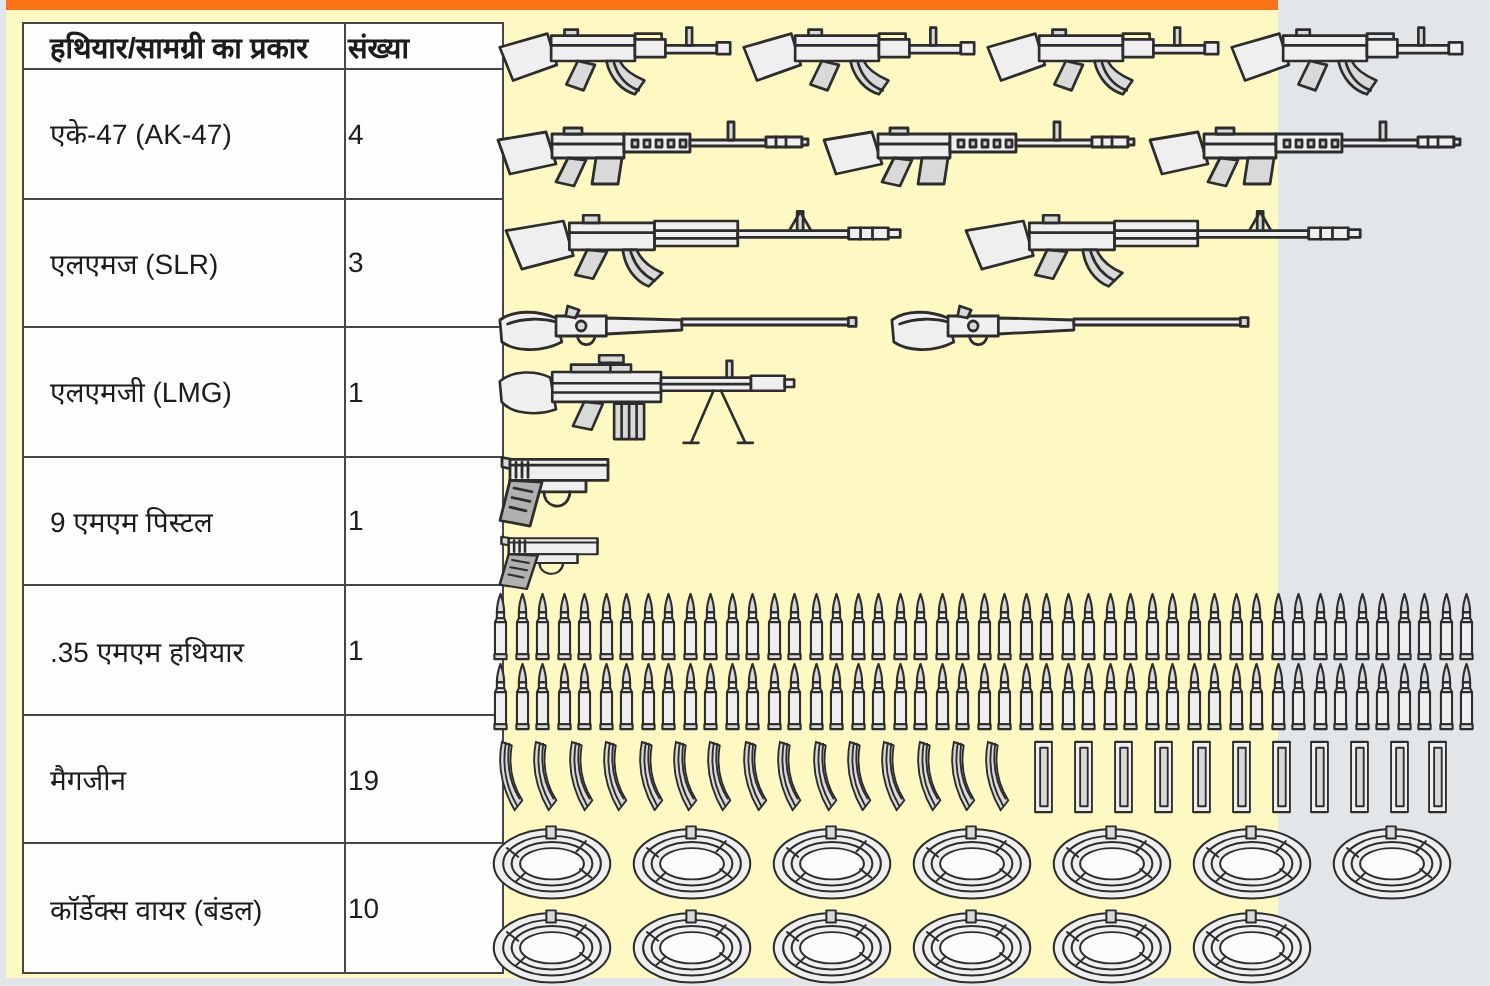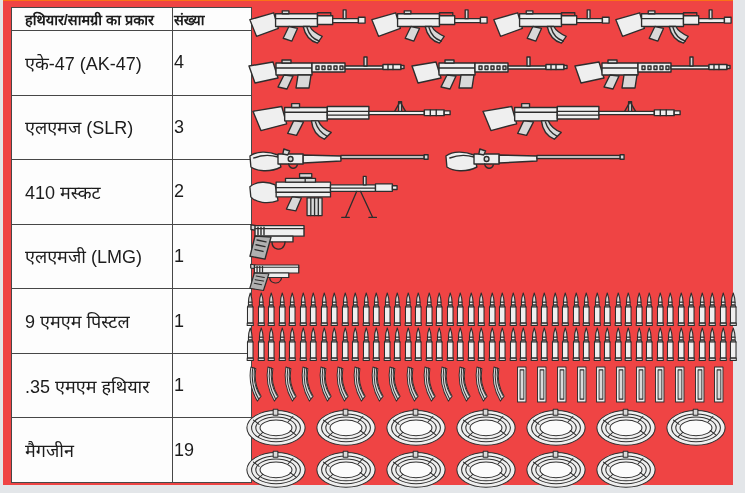--- a/index.html
+++ b/index.html
@@ -8,36 +8,36 @@
     background:#eceef0;
   }
   .page{
     position:relative;
     width:745px;height:493px;
     background:#e3e6e9;
     overflow:hidden;
   }
   .canvas{
     position:absolute;left:3px;top:0;
-    width:730px;height:484px;
-    background:#ef4444;
-    border-top:1px solid #f97316;
+    width:636px;height:484px;
+    background:#fef9c3;
+    border-top:5px solid #f97316;
   }
 
   
   table.weapons{
     position:absolute;left:8px;top:6px;
     width:222px;height:476px;
     border-collapse:collapse;
     table-layout:fixed;
     background:#fdfdfd;
   }
   table.weapons th, table.weapons td{
     border:1px solid #474747;
-    font-size:18px;
+    font-size:14px;
     color:#1c1c1c;
     vertical-align:middle;
     overflow:hidden;
     white-space:nowrap;
   }
   table.weapons th{font-size:14.5px;font-weight:700;}
   table.weapons .c-type{width:146px;text-align:left;padding-left:13px;}
   table.weapons .c-num{width:76px;text-align:left;}
   table.weapons td.c-type{font-weight:500;}
 
@@ -195,39 +195,39 @@
       <tbody>
           <tr>
             <td class="c-type">एके-47 (AK-47)</td>
             <td class="c-num">4</td>
           </tr>
           <tr>
             <td class="c-type">एलएमज (SLR)</td>
             <td class="c-num">3</td>
           </tr>
           <tr>
-            <td class="c-type">410 मस्कट</td>
-            <td class="c-num">2</td>
-          </tr>
-          <tr>
             <td class="c-type">एलएमजी (LMG)</td>
             <td class="c-num">1</td>
           </tr>
           <tr>
             <td class="c-type">9 एमएम पिस्टल</td>
             <td class="c-num">1</td>
           </tr>
           <tr>
             <td class="c-type">.35 एमएम हथियार</td>
             <td class="c-num">1</td>
           </tr>
           <tr>
             <td class="c-type">मैगजीन</td>
             <td class="c-num">19</td>
           </tr>
+          <tr>
+            <td class="c-type">कॉर्डेक्स वायर (बंडल)</td>
+            <td class="c-num">10</td>
+          </tr>
         </tbody>
     </table>
 
     <div class="figure">
       <div class="fig-row row-ak47">
           <svg viewBox="0 0 126 46" width="120" height="45" preserveAspectRatio="none">
             <use href="#sym-ak47" xlink:href="#sym-ak47"></use>
           </svg>
           <svg viewBox="0 0 126 46" width="120" height="45" preserveAspectRatio="none">
             <use href="#sym-ak47" xlink:href="#sym-ak47"></use>

